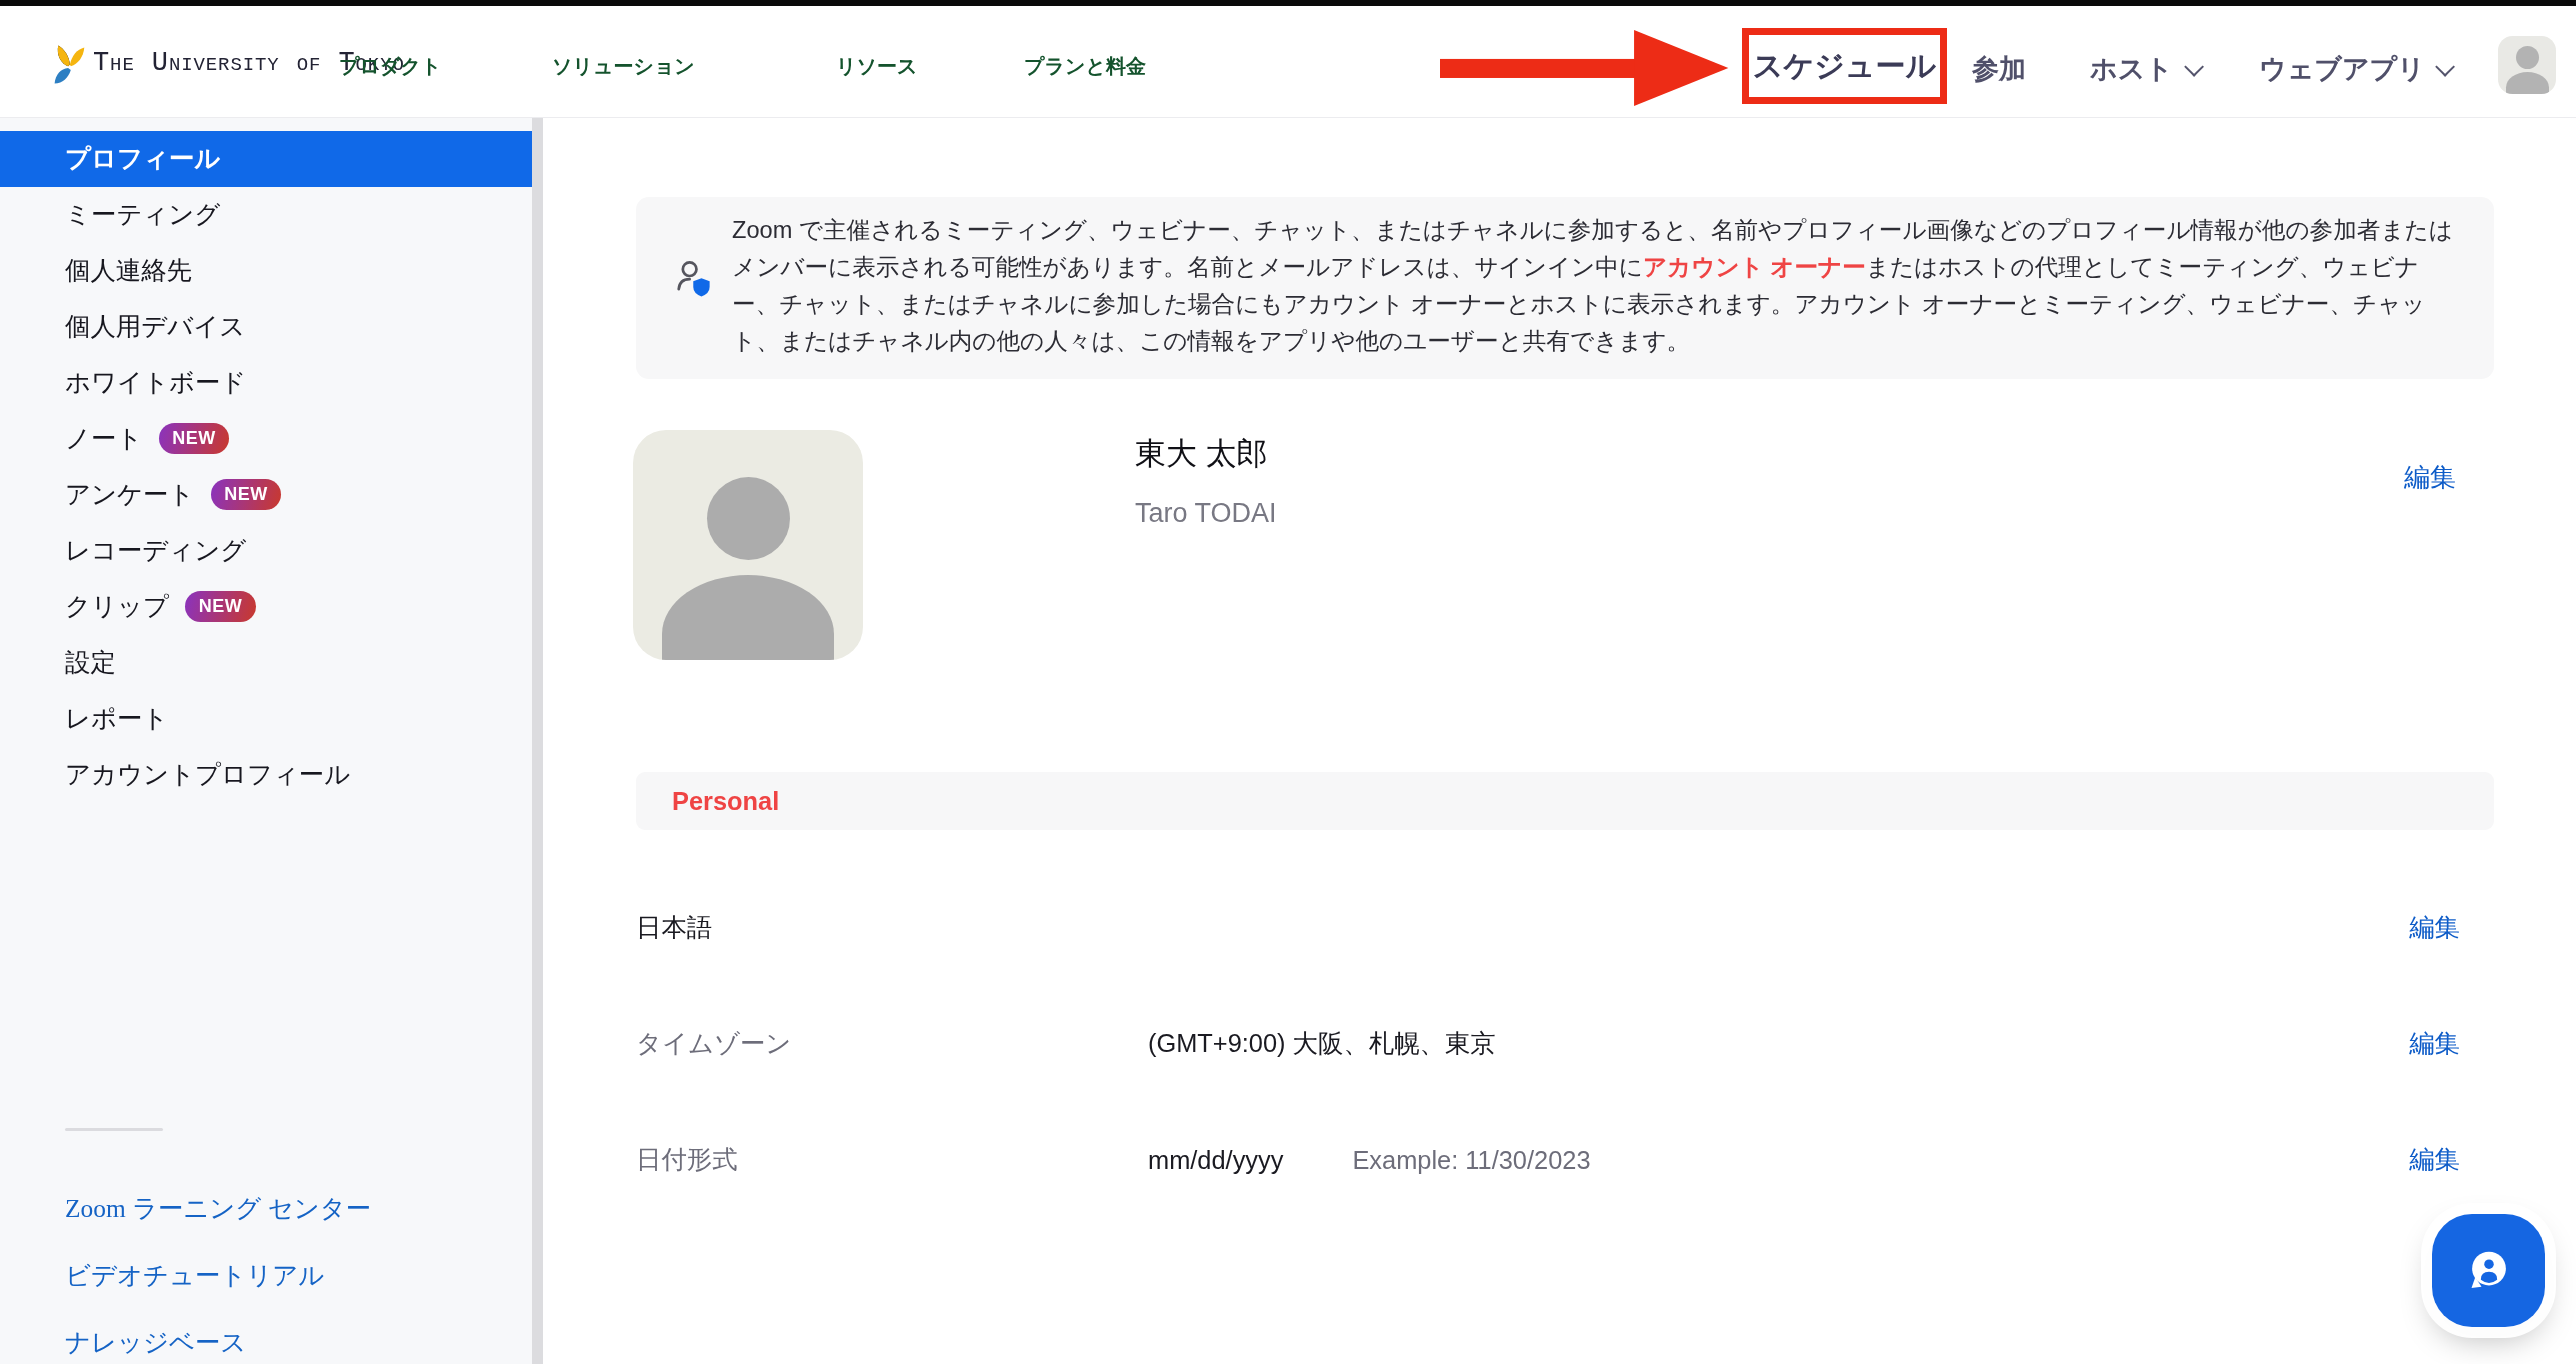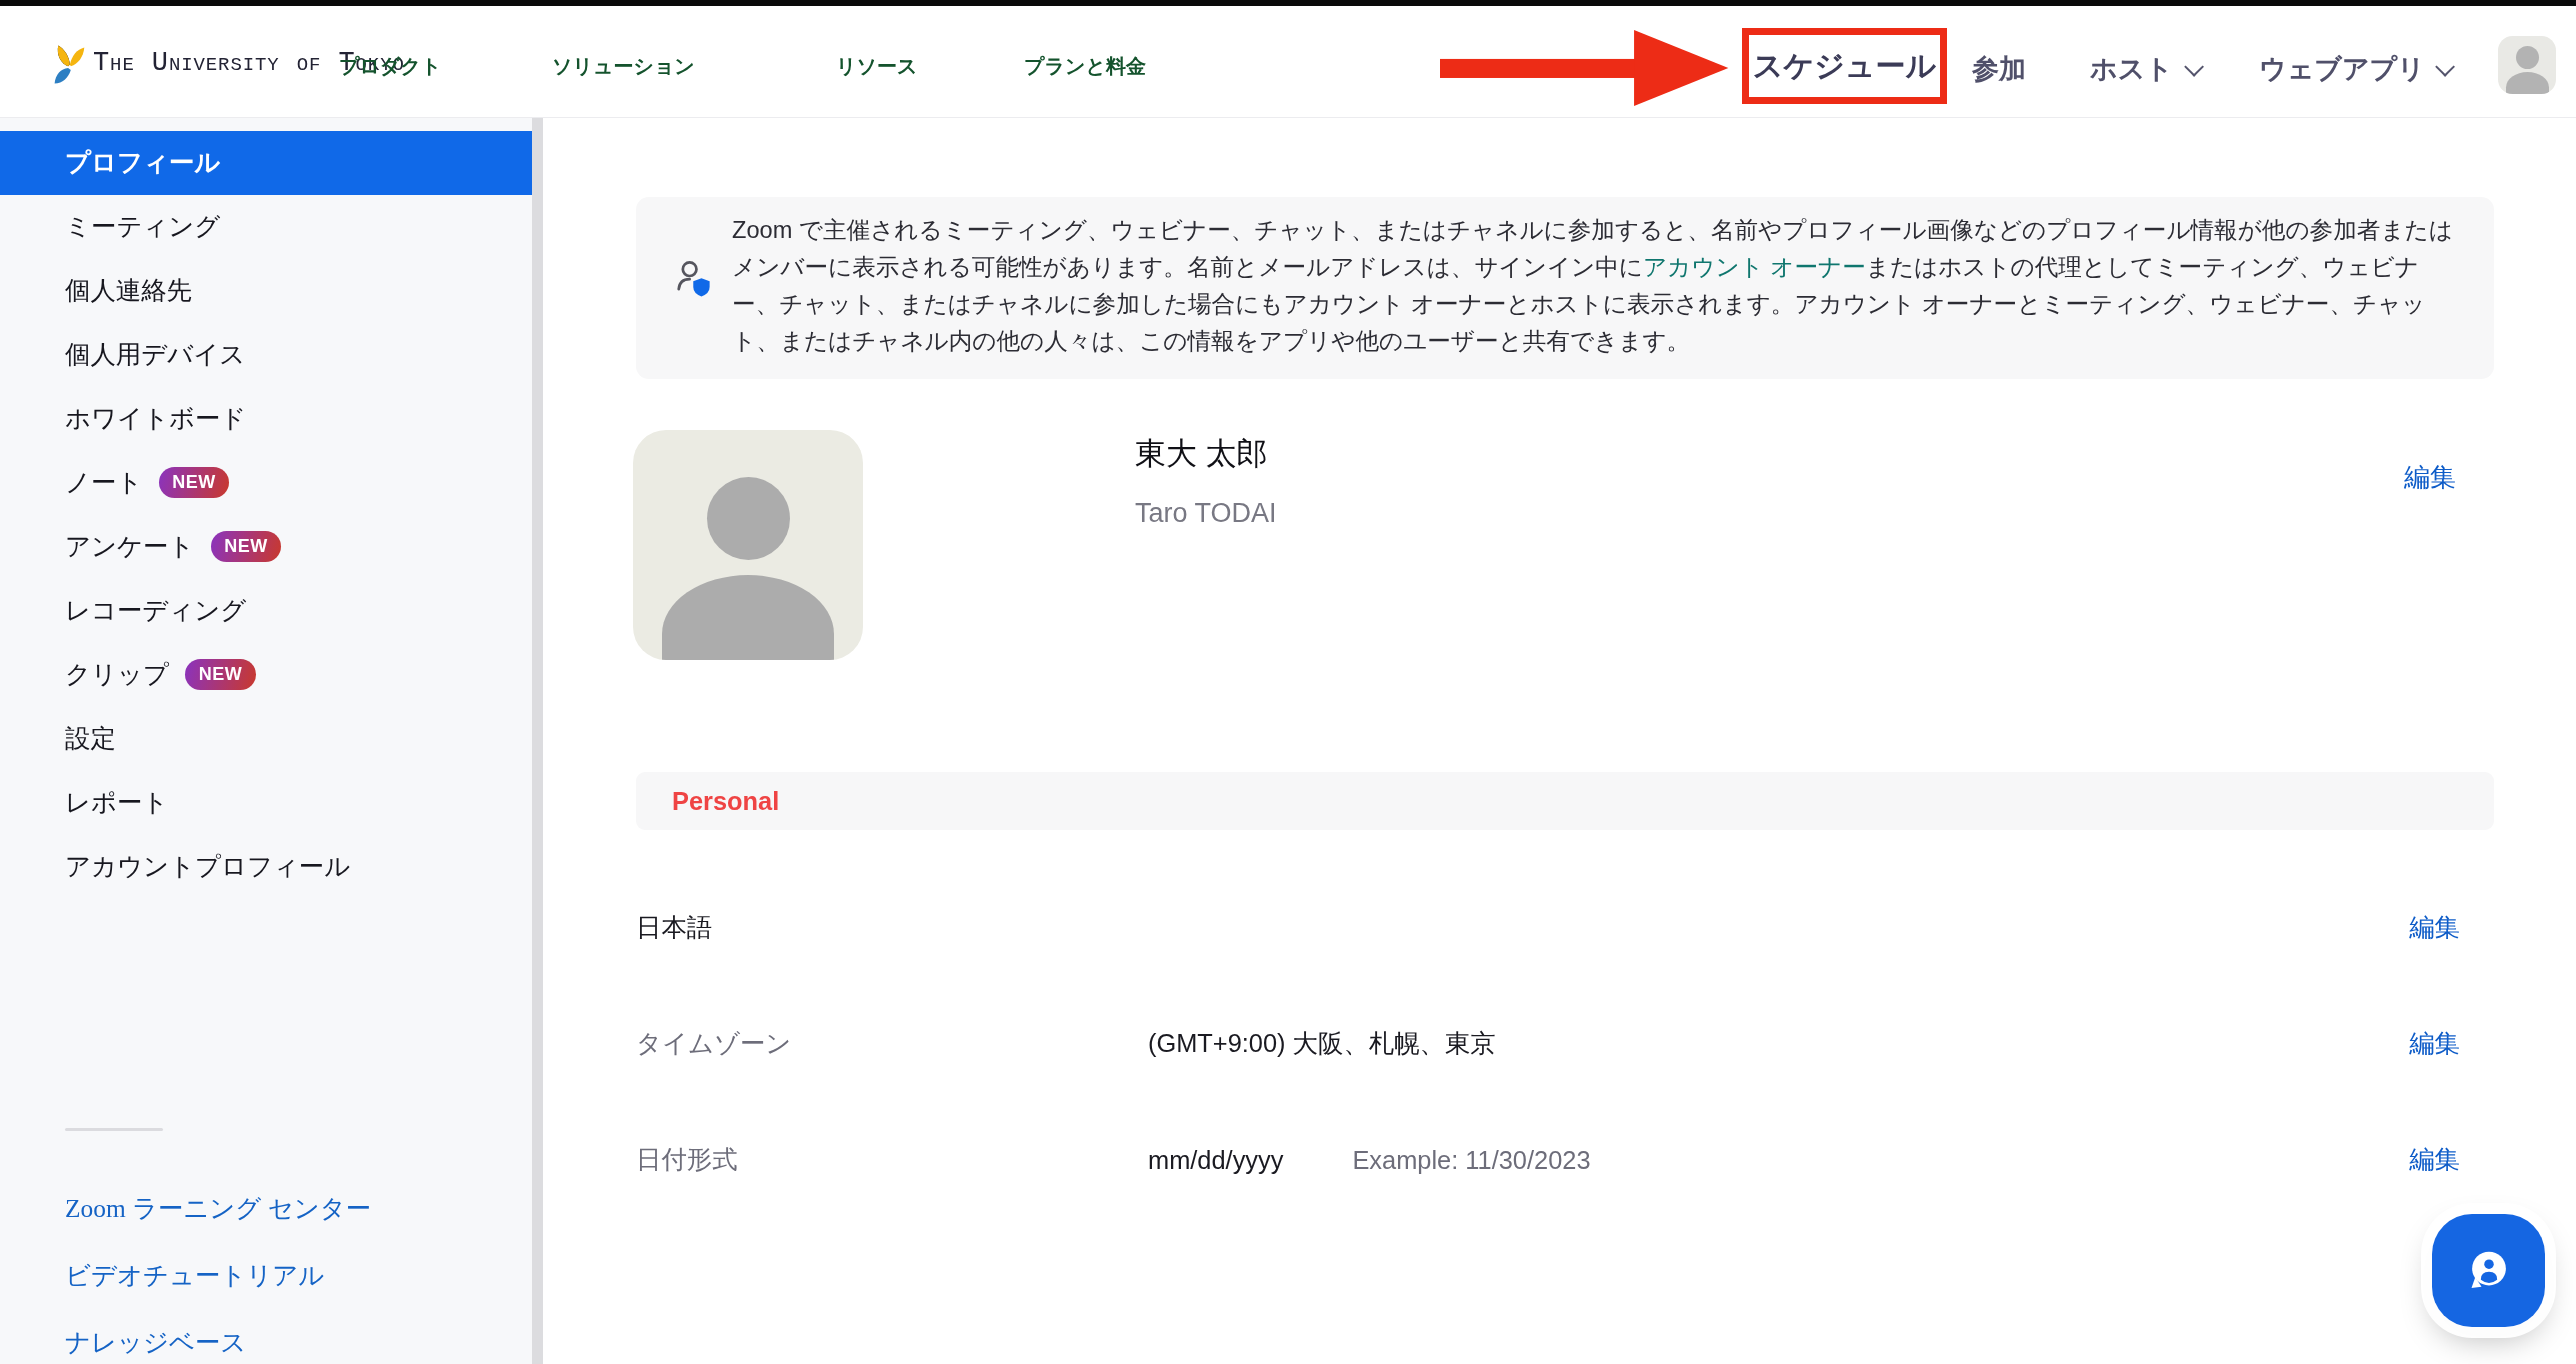--- a/index.html
+++ b/index.html
@@ -27,34 +27,34 @@
   .annot-box span { font-size:30px; font-weight:700; color:#3b3b57; white-space:nowrap; cursor:pointer; }
 
   .hdr-avatar { position:absolute; left:2498px; top:30px; width:58px; height:58px; border-radius:14.5px; background:#e9e9e5; overflow:hidden; cursor:pointer; }
   .hdr-avatar .head { position:absolute; left:18px; top:10px; width:23px; height:23px; border-radius:50%; background:#b3b3b3; }
   .hdr-avatar .body { position:absolute; left:8.2px; top:36px; width:43px; height:31px; border-radius:50% 50% 0 0; background:#b3b3b3; }
 
   
   .sidebar { position:absolute; left:0; top:118px; width:532px; height:1246px; background:#f7f8fa; z-index:2; }
   .side-scrollbar { position:absolute; left:532px; top:118px; width:11px; height:1246px; background:#dcdcdf; z-index:2; }
   .side-list { position:absolute; left:0; top:12.7px; width:100%; }
-  .side-item { height:64px; display:flex; align-items:center; padding-left:65px; font-size:25.4px; color:#17171f; cursor:pointer; white-space:nowrap; }
+  .side-item { height:56px; display:flex; align-items:center; padding-left:65px; font-size:25.4px; color:#17171f; cursor:pointer; white-space:nowrap; }
   .side-item.selected { background:#1069e8; color:#ffffff; font-weight:700; }
   .badge-new { display:inline-block; margin-left:16.3px; padding:4.5px 13.6px 5.4px; border-radius:17px; background:linear-gradient(105deg,#8a33bf 0%,#c9392c 100%); color:#fff; font-size:18px; font-weight:700; letter-spacing:0.5px; }
   .side-divider { position:absolute; left:65px; top:1010px; width:98px; height:2.7px; background:#dbdbdf; border-radius:1.8px; }
   .side-links { position:absolute; left:0; top:1057px; width:100%; }
   .side-link { height:67px; display:flex; align-items:center; padding-left:65px; font-size:25.4px; color:#1563c5; cursor:pointer; white-space:nowrap;font-family:Liberation Serif, serif; }
 
   
   .main { position:absolute; left:543px; top:118px; width:2033px; height:1246px; background:#fff; }
 
   .notice { position:absolute; left:93px; top:79px; width:1858px; height:182px; background:#f7f7f8; border-radius:12.7px; }
   .notice-icon { position:absolute; left:40px; top:62px; }
   .notice-text { position:absolute; left:96px; top:15.4px; right:36px; font-size:23.6px; line-height:37px; color:#2c2c34; text-align:left; }
-  .notice-text .lnk { color:#0f766e; cursor:pointer; }
+  .notice-text .lnk { color:#ef4444; cursor:pointer;font-weight:bold; }
 
   .profile-avatar { position:absolute; left:90px; top:312px; width:230px; height:230px; border-radius:33px; background:#ebebe3; overflow:hidden; cursor:pointer; }
   .profile-avatar .head { position:absolute; left:74px; top:47px; width:83px; height:83px; border-radius:50%; background:#acacac; }
   .profile-avatar .body { position:absolute; left:29px; top:145px; width:172px; height:118px; border-radius:50% 50% 0 0; background:#acacac; }
 
   .profile-name { position:absolute; left:592px; top:315px; font-size:31px; font-weight:400; color:#101016; white-space:nowrap; }
   .profile-latin { position:absolute; left:592px; top:380px; font-size:27px; color:#787883; white-space:nowrap; }
   .profile-edit { position:absolute; right:120px; top:342px; font-size:26px; color:#0e5cc8; cursor:pointer; }
 
   .section-bar { position:absolute; left:93px; top:654px; width:1858px; height:58px; background:#f7f7f8; border-radius:9px; display:flex; align-items:center; padding-left:36px; }

